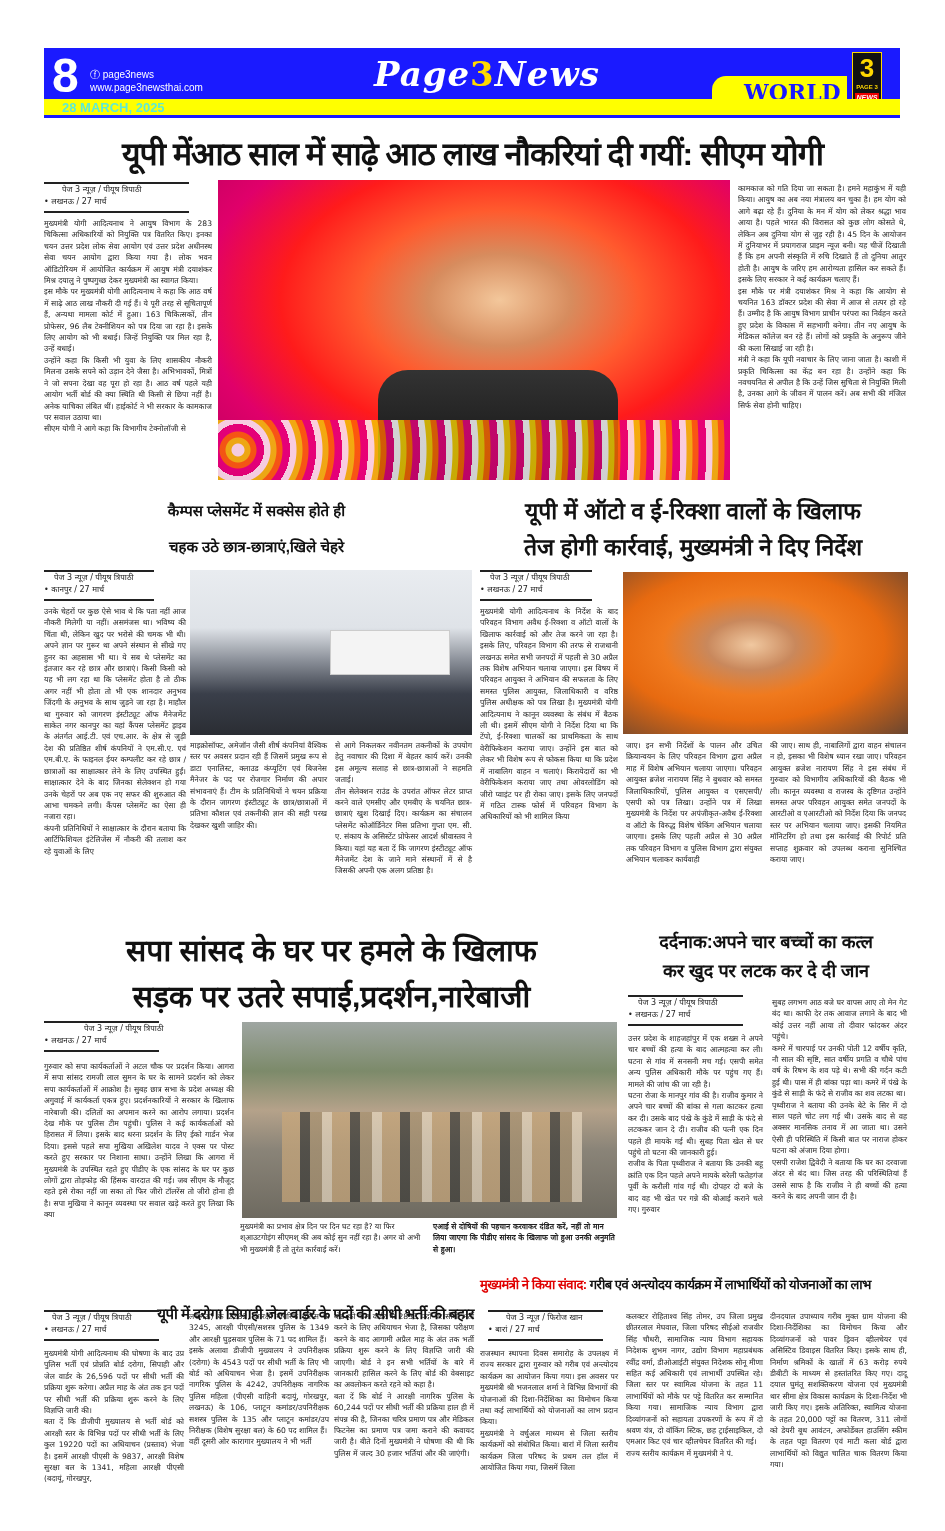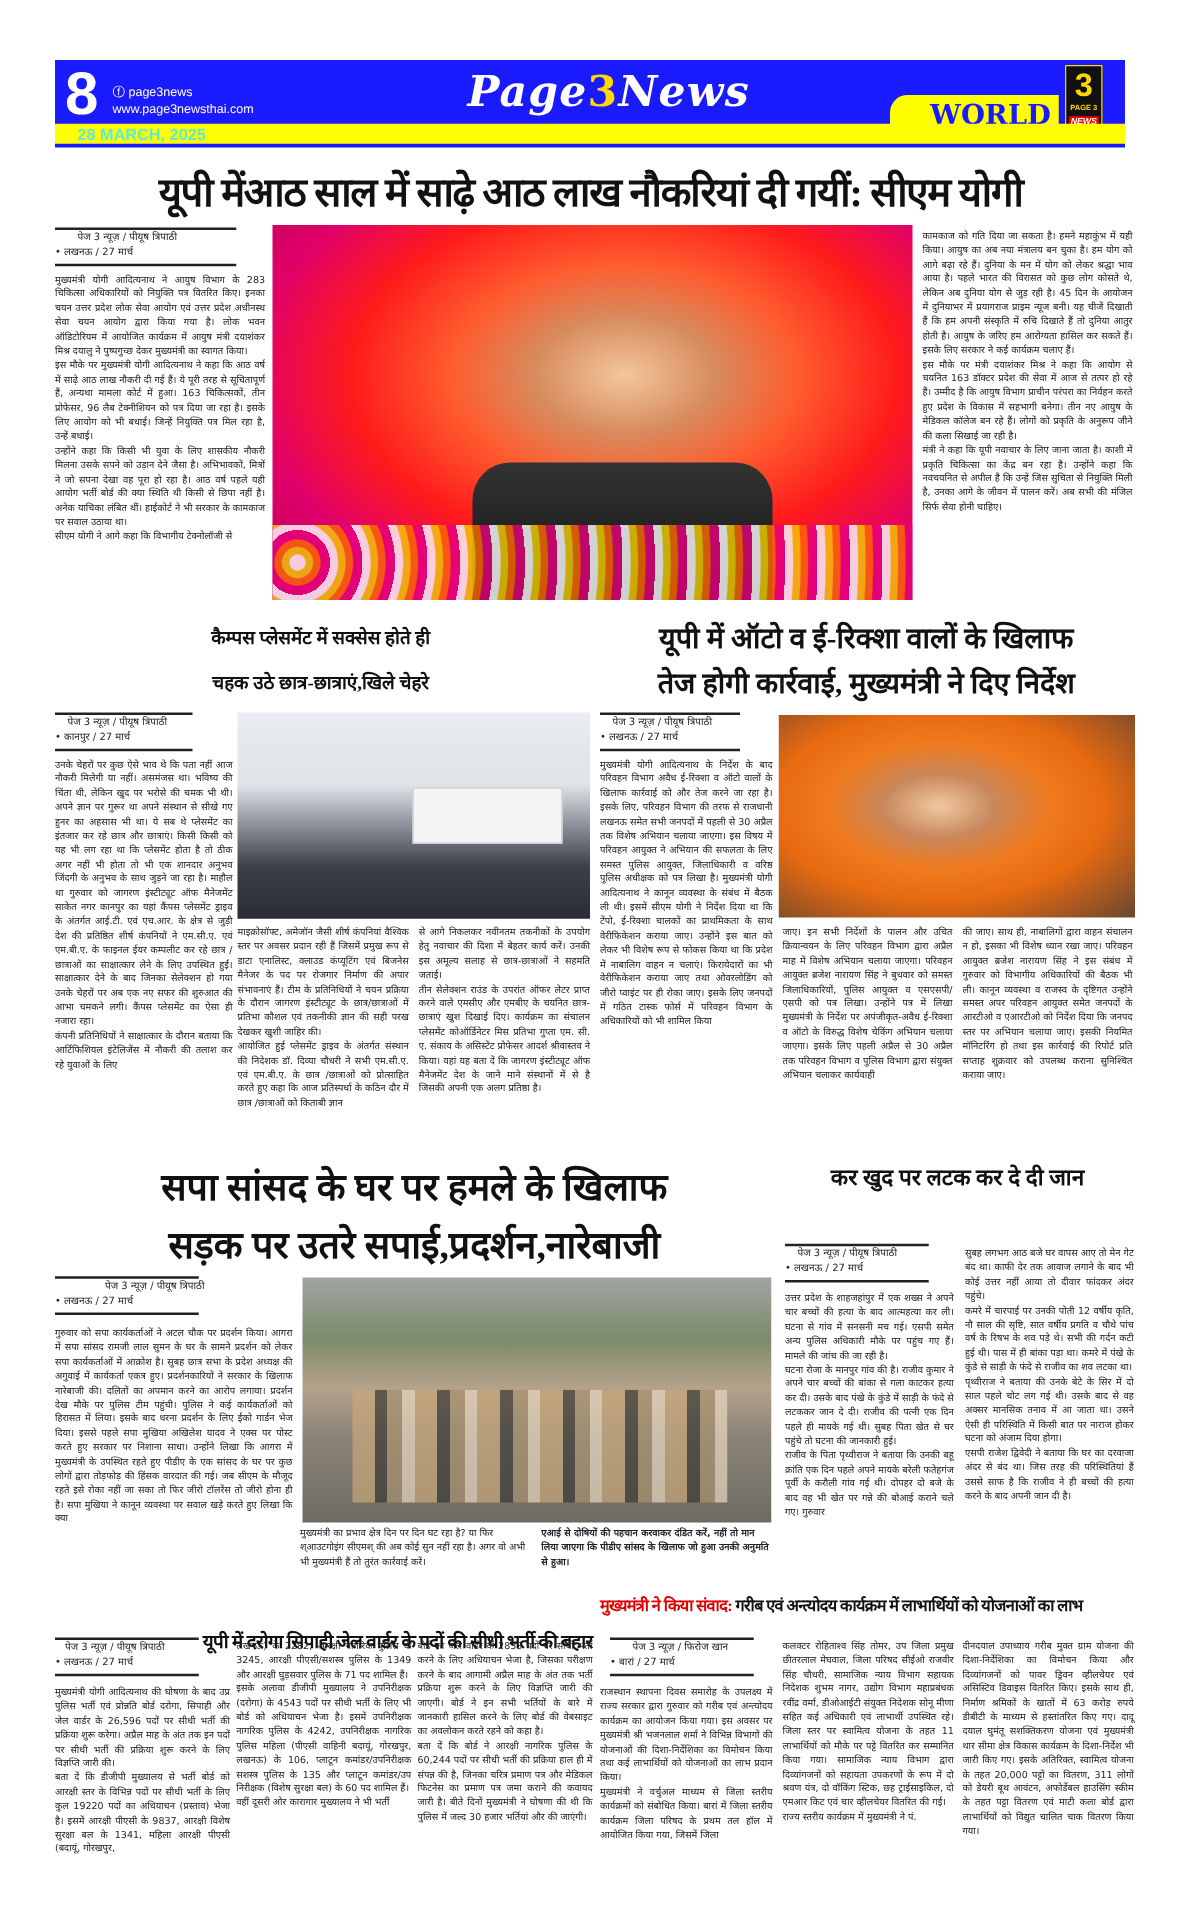--- a/index.html
+++ b/index.html
@@ -12,21 +12,21 @@
   .mast-date-bar { left: 0; top: 51px; width: 856px; height: 16px; background: #ffff00; }
   .mast-date { left: 18px; top: 52px; font: bold 13px/15px "Liberation Sans", sans-serif; color: #5eead4; }
   .mast-logo { left: 330px; top: 6px; font: bold italic 34px/40px "DejaVu Serif", serif; color: #fff; letter-spacing: 1px; }
   .mast-logo .three { color: #ffd800; font-style: normal; }
   .mast-world-bg { left: 668px; top: 28px; width: 135px; height: 34px; background: #ffff00; border-radius: 14px 0 0 0; }
   .mast-world { left: 700px; top: 31px; font: bold 22px/26px "DejaVu Serif", serif; color: #1a1aff; }
   .mast-badge { left: 808px; top: 4px; width: 30px; height: 62px; background: #111; border: 1px solid #ffd800; text-align: center; }
   .mast-badge .b3 { font: bold 26px/30px "Liberation Sans", sans-serif; color: #ffd800; display: block; }
   .mast-badge .bp { font: bold 6px/8px "Liberation Sans", sans-serif; color: #ffd800; display: block; }
   .mast-badge .bn { font: bold italic 7px/10px "Liberation Sans", sans-serif; color: #fff; background: #e00; display: block; margin: 2px 2px; }
-  .headline { font-family: Liberation Serif, serif; font-weight: bold; color: #111; white-space: nowrap; }
+  .headline { font-family: Liberation Sans, sans-serif; font-weight: bold; color: #111; white-space: nowrap; }
   .h-main { left: 40px; top: 132px; width: 865px; font-size: 32px; line-height: 44px; text-align: center; letter-spacing: -1px; }
   .byline { font-size: 8px; line-height: 12px; color: #222; }
   .rule { border-top: 2px solid #222; width: 145px; }
   .body-text { font-size: 7.6px; line-height: 11.4px; color: #222; text-align: justify; }
   .photo { overflow: hidden; }
   .photo-yogi1 { left: 218px; top: 180px; width: 512px; height: 300px;
     background: radial-gradient(ellipse at 55% 40%, #f3c79b 0%, #d78c5e 18%, #ff5b2e 35%, #ff1b1b 55%, #e0006a 75%, #b8005e 100%); }
   .photo-yogi1 .mic { position: absolute; left: 160px; top: 190px; width: 240px; height: 110px; background: linear-gradient(180deg,#333,#111); border-radius: 30px 30px 0 0; }
   .photo-yogi1 .flowers { position: absolute; left: 0; bottom: 0; width: 512px; height: 60px; background: repeating-radial-gradient(circle at 20px 30px, #fff 0 6px, #f5d000 7px 12px, #ff6a00 13px 18px, #e8007c 19px 26px); opacity: .8; }
   .photo-campus { left: 190px; top: 570px; width: 282px; height: 165px;
@@ -96,21 +96,20 @@
 </div>
 <div class="abs body-text" style="left:44px;top:606px;width:142px;">
   <p>उनके चेहरों पर कुछ ऐसे भाव थे कि पता नहीं आज नौकरी मिलेगी या नहीं। असमंजस था। भविष्य की चिंता थी, लेकिन खुद पर भरोसे की चमक भी थी। अपने ज्ञान पर गुरूर था अपने संस्थान से सीखे गए हुनर का अहसास भी था। ये सब थे प्लेसमेंट का इंतजार कर रहे छात्र और छात्राएं। किसी किसी को यह भी लग रहा था कि प्लेसमेंट होता है तो ठीक अगर नहीं भी होता तो भी एक शानदार अनुभव जिंदगी के अनुभव के साथ जुड़ने जा रहा है। माहौल था गुरुवार को जागरण इंस्टीट्यूट ऑफ मैनेजमेंट साकेत नगर कानपुर का यहां कैंपस प्लेसमेंट ड्राइव के अंतर्गत आई.टी. एवं एच.आर. के क्षेत्र से जुड़ी देश की प्रतिष्ठित शीर्ष कंपनियों ने एम.सी.ए. एवं एम.बी.ए. के फाइनल ईयर कम्पलीट कर रहे छात्र /छात्राओं का साक्षात्कार लेने के लिए उपस्थित हुईं। साक्षात्कार देने के बाद जिनका सेलेक्शन हो गया उनके चेहरों पर अब एक नए सफर की शुरुआत की आभा चमकने लगी। कैंपस प्लेसमेंट का ऐसा ही नजारा रहा।</p>
   <p>कंपनी प्रतिनिधियों ने साक्षात्कार के दौरान बताया कि आर्टिफिशियल इंटेलिजेंस में नौकरी की तलाश कर रहे युवाओं के लिए</p>
 </div>
 <div class="abs photo photo-campus">
   <div class="desk"></div>
 </div>
 <div class="abs body-text" style="left:190px;top:740px;width:137px;">
   <p>माइक्रोसॉफ्ट, अमेजॉन जैसी शीर्ष कंपनियां वैश्विक स्तर पर अवसर प्रदान रही हैं जिसमें प्रमुख रूप से डाटा एनालिस्ट, क्लाउड कंप्यूटिंग एवं बिजनेस मैनेजर के पद पर रोजगार निर्माण की अपार संभावनाएं हैं। टीम के प्रतिनिधियों ने चयन प्रक्रिया के दौरान जागरण इंस्टीट्यूट के छात्र/छात्राओं में प्रतिभा कौशल एवं तकनीकी ज्ञान की सही परख देखकर खुशी जाहिर की।</p>
-  <p>आयोजित हुई प्लेसमेंट ड्राइव के अंतर्गत संस्थान की निदेशक डॉ. दिव्या चौधरी ने सभी एम.सी.ए. एवं एम.बी.ए. के छात्र /छात्राओं को प्रोत्साहित करते हुए कहा कि आज प्रतिस्पर्धा के कठिन दौर में छात्र /छात्राओं को किताबी ज्ञान</p>
 </div>
 <div class="abs body-text" style="left:335px;top:740px;width:137px;">
   <p>से आगे निकलकर नवीनतम तकनीकों के उपयोग हेतु नवाचार की दिशा में बेहतर कार्य करें। उनकी इस अमूल्य सलाह से छात्र-छात्राओं ने सहमति जताई।</p>
   <p>तीन सेलेक्शन राउंड के उपरांत ऑफर लेटर प्राप्त करने वाले एमसीए और एमबीए के चयनित छात्र-छात्राएं खुश दिखाई दिए। कार्यक्रम का संचालन प्लेसमेंट कोऑर्डिनेटर मिस प्रतिभा गुप्ता एम. सी. ए. संकाय के असिस्टेंट प्रोफेसर आदर्श श्रीवास्तव ने किया। यहां यह बता दें कि जागरण इंस्टीट्यूट ऑफ मैनेजमेंट देश के जाने माने संस्थानों में से है जिसकी अपनी एक अलग प्रतिष्ठा है।</p>
 </div>
 
 <div class="abs headline" style="left:478px;top:493px;width:430px;font-size:23px;line-height:36px;text-align:center;">
   <div>यूपी में ऑटो व ई-रिक्शा वालों के खिलाफ</div>
   <div>तेज होगी कार्रवाई, मुख्यमंत्री ने दिए निर्देश</div>
 </div>
@@ -144,20 +143,21 @@
 <div class="abs body-text" style="left:44px;top:1061px;width:190px;">
   <p>गुरुवार को सपा कार्यकर्ताओं ने अटल चौक पर प्रदर्शन किया। आगरा में सपा सांसद रामजी लाल सुमन के घर के सामने प्रदर्शन को लेकर सपा कार्यकर्ताओं में आक्रोश है। सुबह छात्र सभा के प्रदेश अध्यक्ष की अगुवाई में कार्यकर्ता एकत्र हुए। प्रदर्शनकारियों ने सरकार के खिलाफ नारेबाजी की। दलितों का अपमान करने का आरोप लगाया। प्रदर्शन देख मौके पर पुलिस टीम पहुंची। पुलिस ने कई कार्यकर्ताओं को हिरासत में लिया। इसके बाद धरना प्रदर्शन के लिए ईको गार्डन भेज दिया। इससे पहले सपा मुखिया अखिलेश यादव ने एक्स पर पोस्ट करते हुए सरकार पर निशाना साधा। उन्होंने लिखा कि आगरा में मुख्यमंत्री के उपस्थित रहते हुए पीडीए के एक सांसद के घर पर कुछ लोगों द्वारा तोड़फोड़ की हिंसक वारदात की गई। जब सीएम के मौजूद रहते इसे रोका नहीं जा सका तो फिर जीरो टॉलरेंस तो जीरो होना ही है। सपा मुखिया ने कानून व्यवस्था पर सवाल खड़े करते हुए लिखा कि क्या</p>
 </div>
 <div class="abs photo photo-protest">
   <div class="crowd"></div>
 </div>
 <div class="abs cap" style="left:240px;top:1221px;width:183px;">मुख्यमंत्री का प्रभाव क्षेत्र दिन पर दिन घट रहा है? या फिर श्आउटगोइंग सीएमश् की अब कोई सुन नहीं रहा है। अगर वो अभी भी मुख्यमंत्री हैं तो तुरंत कार्रवाई करें।</div>
 <div class="abs cap" style="left:433px;top:1221px;width:184px;font-weight:bold;">एआई से दोषियों की पहचान करवाकर दंडित करें, नहीं तो मान लिया जाएगा कि पीडीए सांसद के खिलाफ जो हुआ उनकी अनुमति से हुआ।</div>
 
 <div class="abs headline" style="left:626px;top:928px;width:280px;font-size:18px;line-height:29px;text-align:center;">
+  <div>दर्दनाक:अपने चार बच्चों का कत्ल</div>
   <div>कर खुद पर लटक कर दे दी जान</div>
 </div>
 <div class="abs" style="left:628px;top:995px;width:135px;">
   <div class="rule" style="width:115px;"></div>
   <div class="byline" style="padding-left:10px;">पेज 3 न्यूज़ /  पीयूष त्रिपाठी</div>
   <div class="byline">• लखनऊ / 27 मार्च</div>
   <div class="rule" style="width:115px;margin-top:3px;"></div>
 </div>
 <div class="abs body-text" style="left:628px;top:1033px;width:135px;">
   <p>उत्तर प्रदेश के शाहजहांपुर में एक शख्स ने अपने चार बच्चों की हत्या के बाद आत्महत्या कर ली। घटना से गांव में सनसनी मच गई। एसपी समेत अन्य पुलिस अधिकारी मौके पर पहुंच गए हैं। मामले की जांच की जा रही है।</p>

